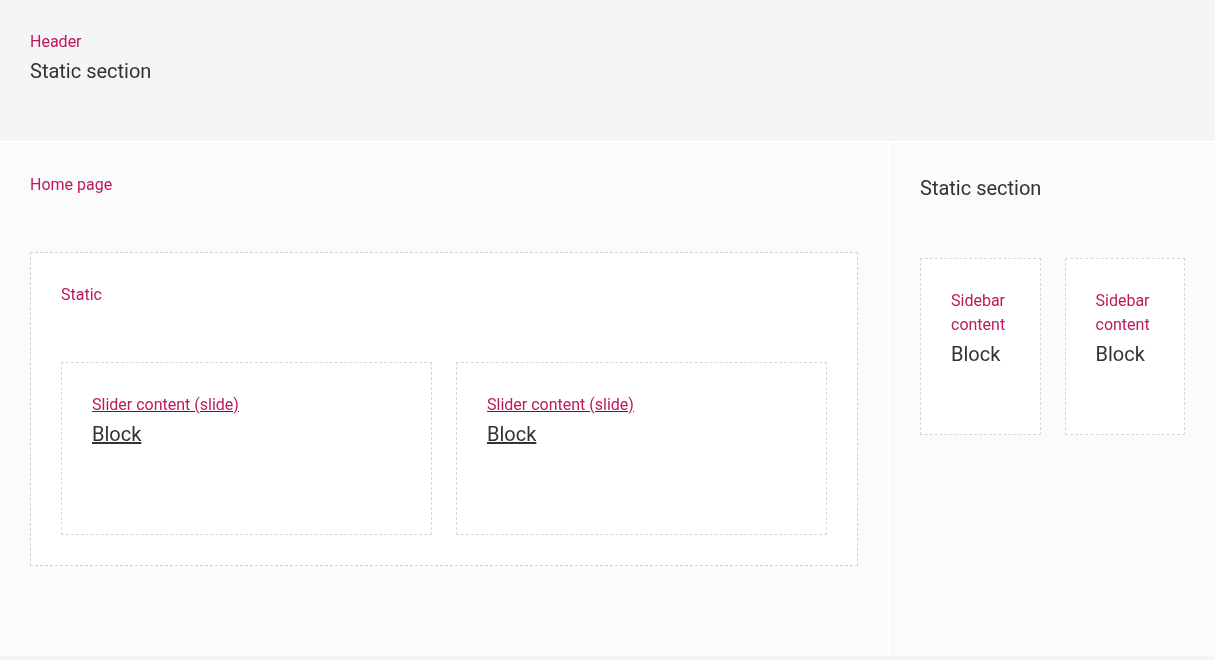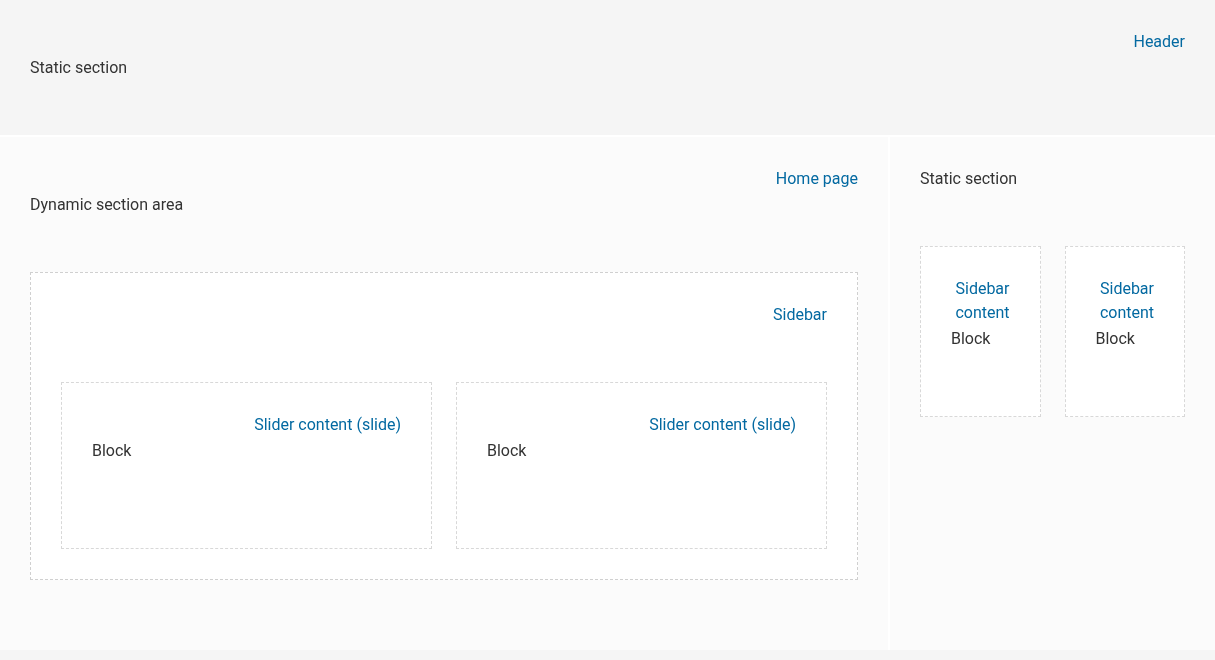--- a/index.html
+++ b/index.html
@@ -31,28 +31,27 @@
       background: #fbfbfb;
       padding: 30px;
       border-right: 2px solid #ffffff;
     }
     .sidebar-area {
       width: 325px;
       background: #fbfbfb;
       padding: 30px;
     }
     .title-muted {
-      color: #0369a1;
+      color: #be185d;
       font-size: 16px;
       margin-bottom: 2px;
-      text-align: right;
     }
     .title-strong {
       color: #333;
-      font-size: 16px;
+      font-size: 20px;
     }
     .dashed-box-inner {
       border: 1px dashed #d8d8d8;
       background: #ffffff;
       padding: 30px 30px 65px 30px;
     }
     .slider-box {
       border: 1px dashed #d0d0d0;
       background: #ffffff;
       padding: 30px;
@@ -61,44 +60,44 @@
     .slides-row {
       display: flex;
       gap: 24px;
       margin-top: 55px;
     }
     .slide-box {
       flex: 1;
       border: 1px dashed #d8d8d8;
       background: #ffffff;
       padding: 30px 30px 85px 30px;
+      text-decoration: underline;
     }
     .sidebar-blocks {
       margin-top: 55px;
       display: flex;
       flex-direction: row;
       gap: 24px;
     }
   </style>
 </head>
 <body>
 
 <div class="header-section">
   <div class="title-muted">Header</div>
   <div class="title-strong">Static section</div>
 </div>
 
 <div class="content-row">
 
   <div class="main-area">
     <div class="title-muted">Home page</div>
-    <div class="title-strong">Dynamic section area</div>
 
     <div class="slider-box">
-      <div class="title-muted">Sidebar</div>
+      <div class="title-muted">Static</div>
 
       <div class="slides-row">
         <div class="slide-box">
           <div class="title-muted">Slider content (slide)</div>
           <div class="title-strong">Block</div>
         </div>
         <div class="slide-box">
           <div class="title-muted">Slider content (slide)</div>
           <div class="title-strong">Block</div>
         </div>

